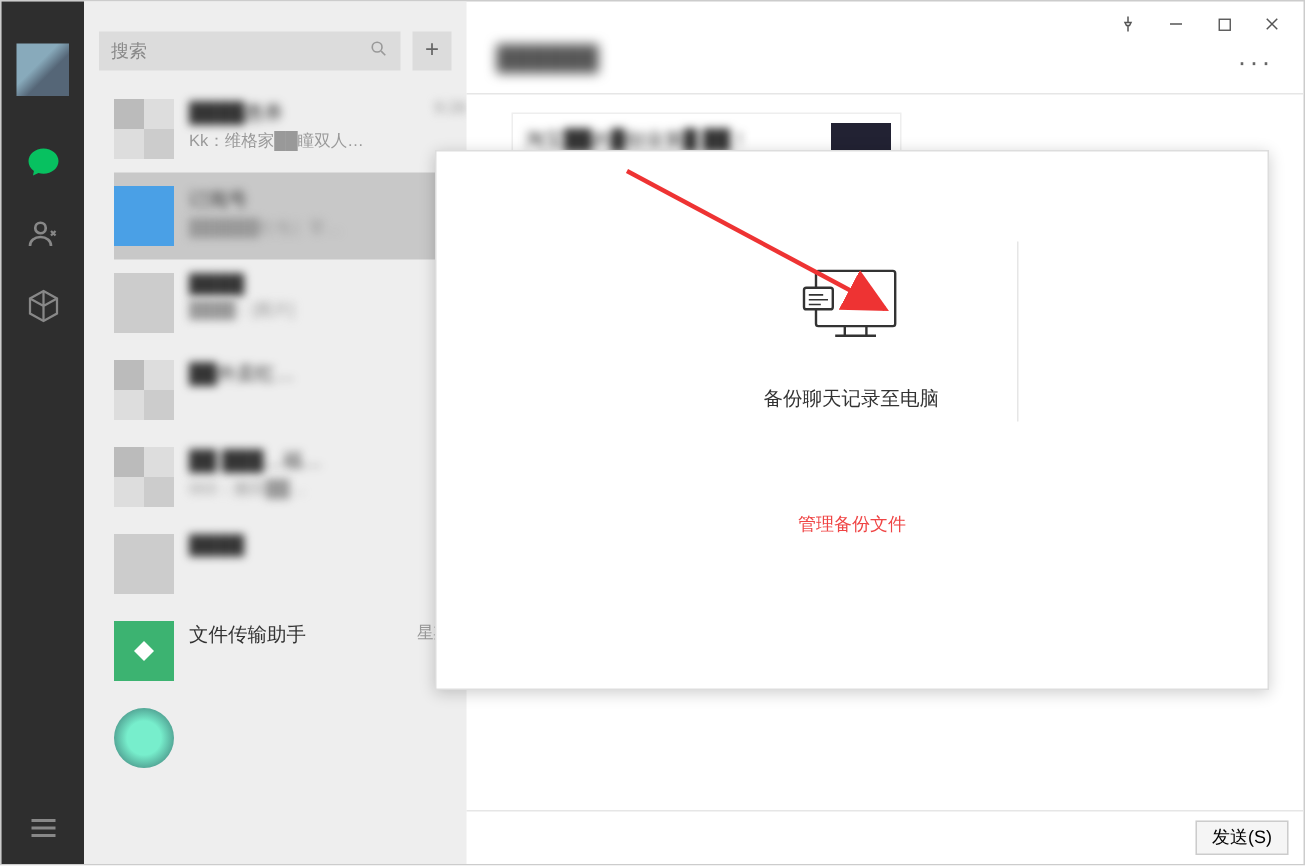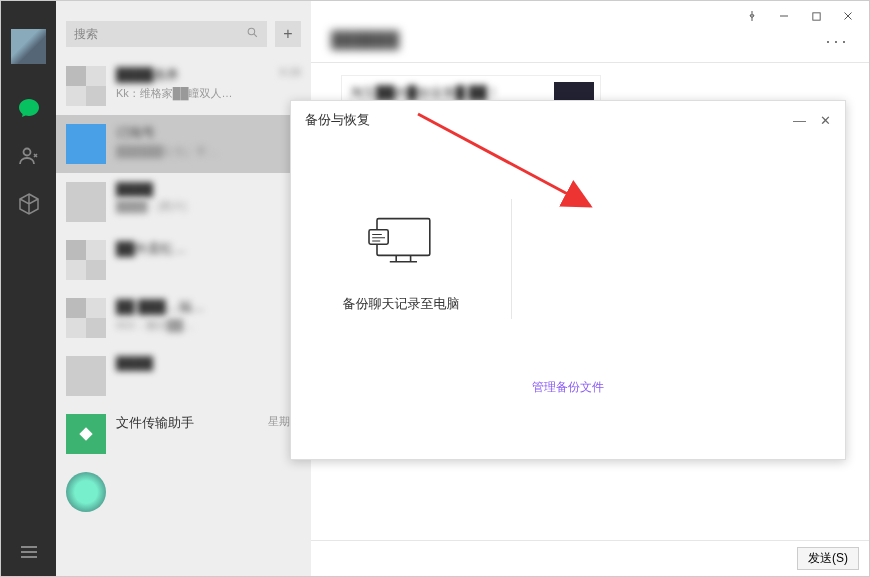--- a/index.html
+++ b/index.html
@@ -9,21 +9,21 @@
   .avatar { width: 35px; height: 35px; background: linear-gradient(135deg,#8ab 40%, #567 60%); margin-bottom: 20px; }
   .nav-icon { width: 26px; height: 26px; margin: 11px 0; display:flex; align-items:center; justify-content:center; }
   .nav-icon svg { width:24px; height:24px; }
   .nav-spacer { flex:1; }
   .sidebar { width: 255px; background: #eee; display:flex; flex-direction:column; }
   .search-row { display:flex; align-items:center; padding: 20px 10px 10px 10px; gap:8px; }
   .search-box { flex:1; background:#dcdcdc; height:26px; display:flex; align-items:center; padding:0 8px; color:#888; font-size:12px; }
   .search-box .mag { margin-left:auto; }
   .add-btn { width:26px; height:26px; background:#dcdcdc; display:flex; align-items:center; justify-content:center; font-size:16px; color:#666; }
   .chat-list { flex:1; overflow:hidden; }
-  .chat-item { display:flex; padding:9px 10px; gap:10px; }
+  .chat-item { display:flex; padding:9px 0; gap:10px;margin-left:20px; }
   .chat-item.selected { background:#c8c8c8; }
   .chat-avatar { width:40px; height:40px; background:#ccc; flex-shrink:0; }
   .chat-body { flex:1; min-width:0; }
   .chat-title-row { display:flex; justify-content:space-between; }
   .chat-title { font-size:13px; color:#333; white-space:nowrap; overflow:hidden; text-overflow:ellipsis; filter:blur(3px); }
   .chat-title.noblur { filter:none;font-family:Liberation Mono, monospace; }
   .chat-time { font-size:11px; color:#999; filter:blur(3px); }
   .chat-time.noblur { filter:none; }
   .chat-preview { font-size:11px; color:#999; white-space:nowrap; overflow:hidden; text-overflow:ellipsis; margin-top:2px; filter:blur(3px); }
   .chat-preview.noblur { filter:none; }
@@ -34,27 +34,27 @@
   .header-name { font-size:16px; color:#555; filter:blur(4px); display:inline-block; }
   .more { float:right; font-size:18px; letter-spacing:2px; color:#666; }
   .msg-area { flex:1; }
   .send-row { border-top:1px solid #e6e6e6; display:flex; justify-content:flex-end; padding:6px 10px; }
   .send-btn { border:1px solid #ccc; background:#f5f5f5; padding:2px 10px; font-size:12px; }
   
   .modal { position:absolute; left:290px; top:100px; width:556px; height:360px; background:#fff; box-shadow:0 2px 10px rgba(0,0,0,.2); border:1px solid #ddd; }
   .modal-head { display:flex; align-items:center; padding:10px 14px; font-size:13px; }
   .modal-head .sp { flex:1; }
   .modal-head .ctl { margin-left:14px; color:#666; font-size:13px; }
-  .modal-body { display:flex; justify-content:flex-start; align-items:center; gap:0; height:240px; }
+  .modal-body { display:flex; justify-content:center; align-items:center; gap:0; height:240px; }
   .option { width:220px; text-align:center; padding:20px 0; }
   .option.highlight { outline:1px solid #d44; }
   .option-label { margin-top:16px; font-size:13px; }
   .divider { width:1px; height:120px; background:#e6e6e6; }
   .modal-foot { text-align:center; }
-  .modal-link { color:#8b5cf6; font-size:12px; }
+  .modal-link { color:#ef4444; font-size:12px; }
   
   .arrow { position:absolute; left:410px; top:106px; pointer-events:none; }
   
   .content-card { margin:12px 30px; border:1px solid #eee; background:#fff; width:260px; padding:8px; font-size:11px; color:#666; position:relative; }
   .card-title { font-size:13px; color:#333; filter:blur(3px); }
   .card-sub { filter:blur(3px); }
   .card-thumb { position:absolute; right:6px; top:6px; width:40px; height:40px; background:#223; }
   
   .av-blue { background:#4aa0e6; }
   .av-green { background:#3cb371; display:flex; align-items:center; justify-content:center; }
@@ -222,26 +222,20 @@
         <div class="card-thumb"></div>
       </div>
     </div>
     <div class="send-row">
       <button class="send-btn">发送(S)</button>
     </div>
   </div>
 </div>
 
 <div class="modal">
-  <div class="modal-head">
-    <span>备份与恢复</span>
-    <span class="sp"></span>
-    <span class="ctl">—</span>
-    <span class="ctl">✕</span>
-  </div>
   <div class="modal-body">
     <div class="option">
       <svg width="80" height="70" viewBox="0 0 100 80" fill="none" stroke="#333" stroke-width="2">
         <rect x="20" y="12" width="66" height="46" rx="2"></rect>
         <path d="M44 58v8M62 58v8M36 66h34"></path>
         <rect x="10" y="26" width="24" height="18" rx="2" fill="#fff"></rect>
         <path d="M14 32h12M14 36h16M14 40h10" stroke-width="1.3"></path>
       </svg>
       <div class="option-label">备份聊天记录至电脑</div>
     </div>

